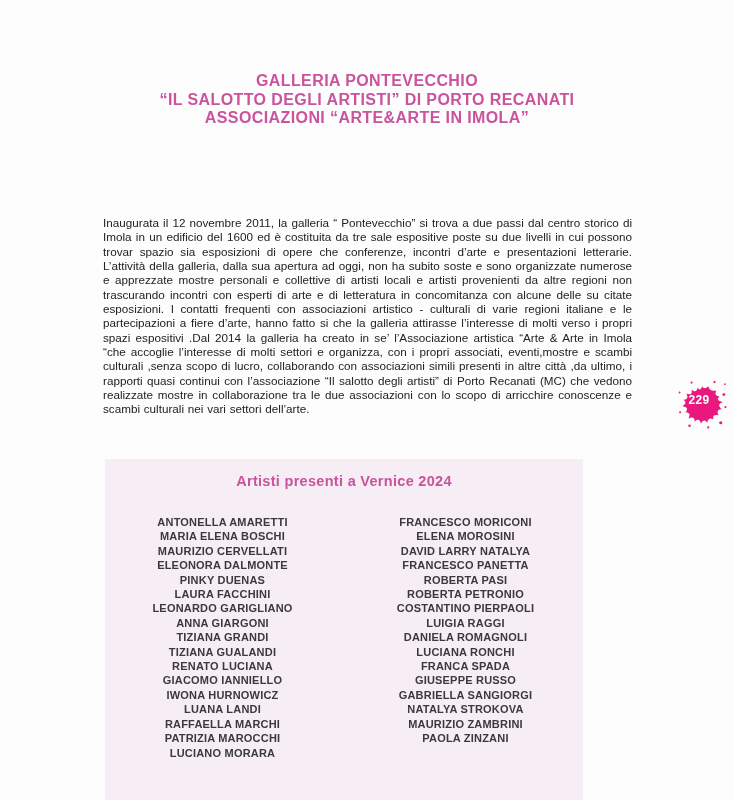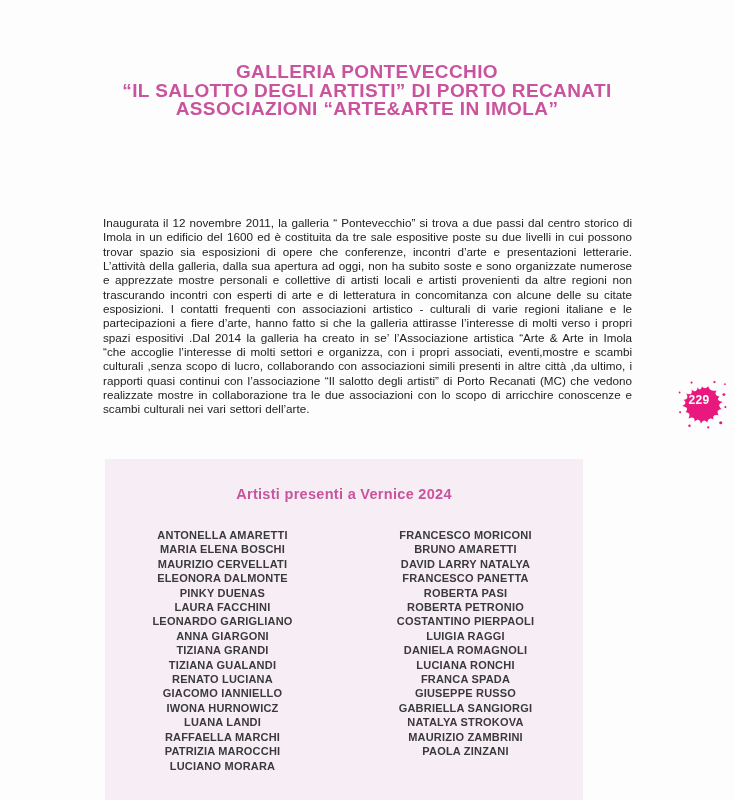--- a/index.html
+++ b/index.html
@@ -15,25 +15,25 @@
     background:#ffffff;
     font-family:"Liberation Sans", sans-serif;
     position:relative;
     overflow:hidden;
   }
   .page{position:absolute;inset:0;background:#fefdfe;}
 
   
   .gallery-header{
     position:absolute;
-    top:63px; left:0; width:100%;
+    top:72px; left:0; width:100%;
     text-align:center;
     color:var(--title-pink);
     font-weight:bold;
-    font-size:19px;
+    font-size:16px;
     line-height:18.5px;
     letter-spacing:0.4px;
   }
 
   
   .contact-block{
     position:absolute;
     top:145px; left:0; width:100%;
     text-align:center;
     color:#2a2a2a;
@@ -71,21 +71,21 @@
   }
 
   
   .artists-panel{
     position:absolute;
     top:459px; left:105px;
     width:478px; height:341px;
     background:var(--panel-background);
   }
   .artists-title{
-    margin-top:27px;
+    margin-top:14px;
     text-align:center;
     color:var(--title-pink);
     font-weight:bold;
     font-size:14.5px;
     letter-spacing:0.3px;
   }
   .artists-columns{
     margin-top:26px;
     display:flex;
     flex-direction:row;
@@ -156,21 +156,21 @@
           <div>RENATO LUCIANA</div>
           <div>GIACOMO IANNIELLO</div>
           <div>IWONA HURNOWICZ</div>
           <div>LUANA LANDI</div>
           <div>RAFFAELLA MARCHI</div>
           <div>PATRIZIA MAROCCHI</div>
           <div>LUCIANO MORARA</div>
         </div>
       <div class="artists-column">
           <div>FRANCESCO MORICONI</div>
-          <div>BRUNO AMARETTI</div>
+          <div>ELENA MOROSINI</div>
           <div>DAVID LARRY NATALYA</div>
           <div>FRANCESCO PANETTA</div>
           <div>ROBERTA PASI</div>
           <div>ROBERTA PETRONIO</div>
           <div>COSTANTINO PIERPAOLI</div>
           <div>LUIGIA RAGGI</div>
           <div>DANIELA ROMAGNOLI</div>
           <div>LUCIANA RONCHI</div>
           <div>FRANCA SPADA</div>
           <div>GIUSEPPE RUSSO</div>

